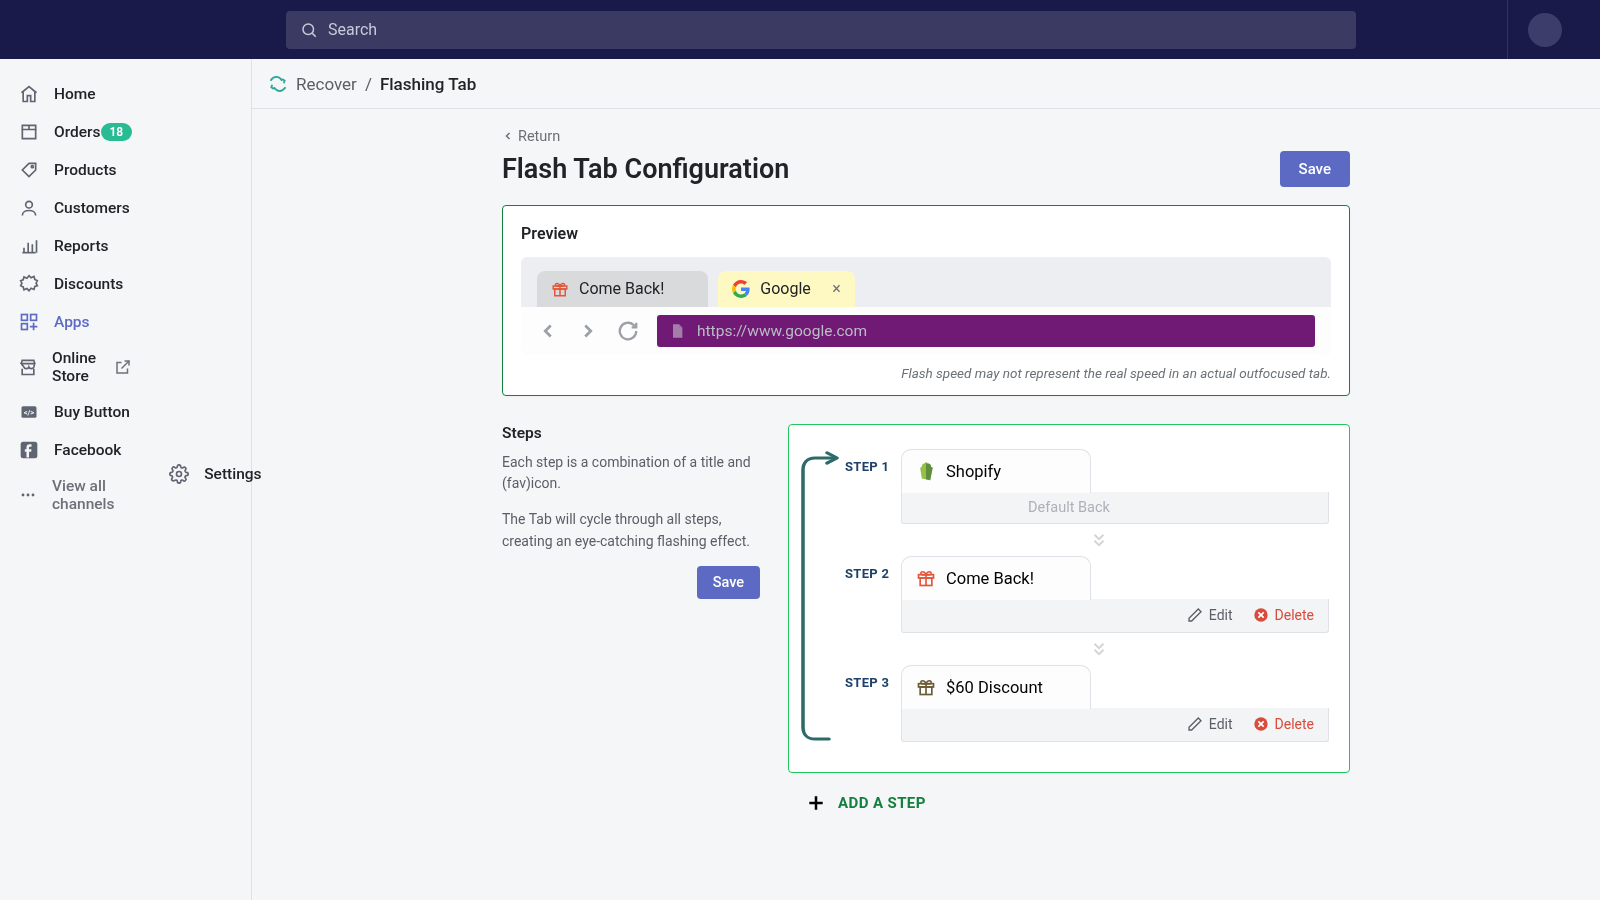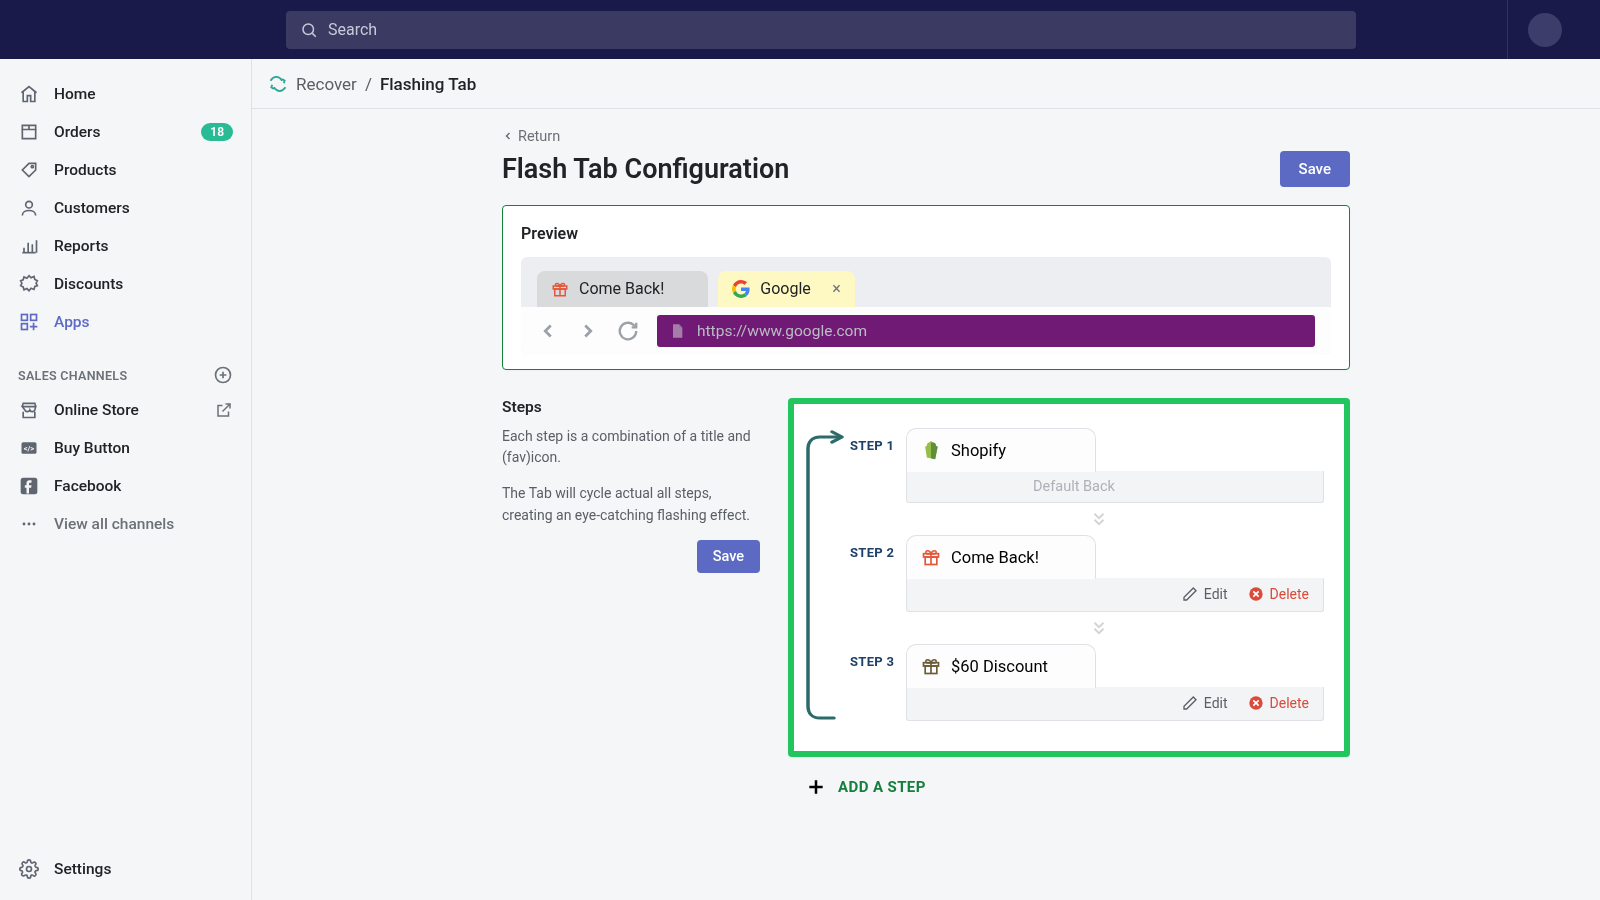--- a/index.html
+++ b/index.html
@@ -6,21 +6,21 @@
 body{width:1600px;height:900px;overflow:hidden;background:#f5f6f8}
 
 .topbar{height:59px;background:#1a1a4a;display:flex;align-items:center;padding:0 18px 0 286px;position:relative}
 .search-wrap{flex:1;max-width:1070px;background:rgba(255,255,255,.14);border-radius:4px;height:38px;display:flex;align-items:center;padding:0 14px}
 .search-wrap svg{margin-right:10px}
 .search-wrap input{background:transparent;border:0;outline:0;color:#c8c9d8;font-size:16px;flex:1}
 .search-wrap input::placeholder{color:#c8c9d8}
 .avatar{width:34px;height:34px;border-radius:50%;background:#3d3d6b;margin-left:auto;position:absolute;right:38px}
 .topdiv{position:absolute;right:92px;top:0;height:59px;width:1px;background:rgba(255,255,255,.1)}
 
-.sidebar{position:absolute;left:0;top:59px;bottom:0;width:252px;background:#f5f6f8;border-right:1px solid #e0e1e6;display:flex;flex-direction:column}
+.sidebar{position:absolute;left:0;top:59px;bottom:0;width:252px;background:#f5f6f8;border-right:1px solid #e0e1e6;display:flex;}
 .nav{padding:16px 0 0 0}
 .nav-item{display:flex;align-items:center;padding:8px 18px;font-size:15.5px;color:#212326;cursor:pointer;font-weight:500;position:relative}
 .nav-item.active{color:#5c6ac4}
 .nav-item .ico{width:22px;height:22px;display:flex;align-items:center;justify-content:center;margin-right:14px;color:#5f6571}
 .nav-item.active .ico{color:#5c6ac4}
 .badge{background:#29bc94;color:#fff;border-radius:12px;font-size:12px;font-weight:600;padding:2px 9px;margin-left:auto}
 .sec-head{padding:24px 18px 6px 18px;font-size:12.5px;font-weight:600;color:#6b7177;letter-spacing:.3px;display:flex;align-items:center;justify-content:space-between}
 .sec-head svg{color:#6b7177}
 .spacer{flex:1}
 .ext{width:18px;height:18px;margin-left:auto;color:#6b7177}
@@ -52,21 +52,21 @@
 .toolbar svg{color:#9ca0a7}
 .url{flex:1;background:#701a75;border-radius:3px;height:32px;display:flex;align-items:center;padding:0 12px;color:#b9bcc2;font-size:15.5px}
 .url .pg{width:16px;height:18px;margin-right:12px;opacity:.55}
 .hint{text-align:right;font-style:italic;color:#6b7177;font-size:13.5px;margin-top:10px}
 
 .row2{display:flex;gap:28px;margin-top:28px;align-items:flex-start}
 .col-l{width:258px}
 .col-l h3{font-size:15.5px;font-weight:600;color:#212326;margin-bottom:10px}
 .col-l p{font-size:14px;color:#5a5f66;line-height:1.55;margin-bottom:14px}
 .col-r{flex:1}
-.steps-card{background:#fff;border:6px solid #22c55e;border-radius:4px;padding:24px 20px 30px 24px;box-shadow:0 1px 2px rgba(0,0,0,.03);position:relative}
+.steps-card{background:#fff;border:1px solid #22c55e;border-radius:4px;padding:24px 20px 30px 24px;box-shadow:0 1px 2px rgba(0,0,0,.03);position:relative}
 .step{position:relative;padding-left:88px;margin-bottom:0}
 .step-lbl{position:absolute;left:32px;top:10px;font-size:13px;font-weight:700;color:#1d4168;letter-spacing:.3px}
 .step-tab{background:#fdfdfd;border:1px solid #e0e1e6;border-radius:10px 10px 0 0;height:44px;width:190px;display:flex;align-items:center;padding:0 14px;font-size:16.5px;position:relative;z-index:2;border-bottom:0}
 .step-tab .fic{width:20px;height:20px;margin-right:10px}
 .step-bar{background:#f3f4f6;border:1px solid #e0e1e6;border-top:0;height:34px;border-radius:0 0 3px 3px;display:flex;align-items:center;justify-content:flex-end;padding:0 14px;gap:20px;margin-top:-1px}
 .step-bar .placeholder{color:#adb1b7;font-size:14.5px;margin-right:auto;padding-left:112px}
 .step-bar.short{height:32px}
 .act-btn{display:flex;align-items:center;gap:6px;font-size:14px;color:#5a5f66;cursor:pointer}
 .act-btn.del{color:#d94b3b}
 .chevs{display:flex;flex-direction:column;align-items:center;padding:10px 0 10px 56px;opacity:.45}
@@ -155,27 +155,20 @@
           <svg width="20" height="20" viewBox="0 0 24 24" fill="none" stroke="currentColor" stroke-width="2">
             <rect x="3" y="3" width="7" height="7"></rect>
             <rect x="14" y="3" width="7" height="7"></rect>
             <rect x="3" y="14" width="7" height="7"></rect>
             <path d="M17.5 13v9M13 17.5h9"></path>
           </svg>
         </span>
       <span>Apps</span>
     </div>
 
-    <div class="sec-head">
-      <span>SALES CHANNELS</span>
-      <svg width="20" height="20" viewBox="0 0 24 24" fill="none" stroke="currentColor" stroke-width="2">
-          <circle cx="12" cy="12" r="9"></circle>
-          <path d="M12 8v8M8 12h8"></path>
-        </svg>
-    </div>
 
     <div class="nav-item">
       <span class="ico">
           <svg width="20" height="20" viewBox="0 0 24 24" fill="none" stroke="currentColor" stroke-width="2">
             <path d="M4 8h16l-1 4a3 3 0 0 1-3 2 3 3 0 0 1-3-2 3 3 0 0 1-3 2 3 3 0 0 1-3-2z"></path>
             <path d="M5 14v7h14v-7"></path>
             <path d="M4 8 5 4h14l1 4"></path>
           </svg>
         </span>
       <span>Online Store</span>
@@ -288,28 +281,29 @@
             </svg>
           <div class="url">
             <span class="pg"><svg width="16" height="18" viewBox="0 0 24 24" fill="#cfd1d5">
                   <path d="M6 2h9l5 5v15H6z"></path>
                   <path d="M15 2v5h5" fill="#b9bcc2"></path>
                 </svg></span>
             <span>https://www.google.com</span>
           </div>
         </div>
       </div>
+      <div class="hint">Flash speed may not represent the real speed in an actual outfocused tab.</div>
     </div>
 
     
     <div class="row2">
       <div class="col-l">
         <h3>Steps</h3>
         <p>Each step is a combination of a title and (fav)icon.</p>
-        <p>The Tab will cycle actual all steps, creating an eye-catching flashing effect.</p>
+        <p>The Tab will cycle through all steps, creating an eye-catching flashing effect.</p>
         <button class="btn-save-sm">Save</button>
       </div>
 
       <div class="col-r">
         <div class="steps-card">
           <div class="recycle">
             <svg viewBox="0 0 40 340" preserveAspectRatio="none">
                 <path d="M36 8 H16 C8 8 4 14 4 22 V318 C4 326 8 332 16 332 H30" fill="none" stroke="#2d6a6a" stroke-width="3.5" stroke-linecap="round"></path>
                 <path d="M28 2 L38 8 L28 14" fill="none" stroke="#2d6a6a" stroke-width="3.5" stroke-linecap="round" stroke-linejoin="round"></path>
               </svg>

